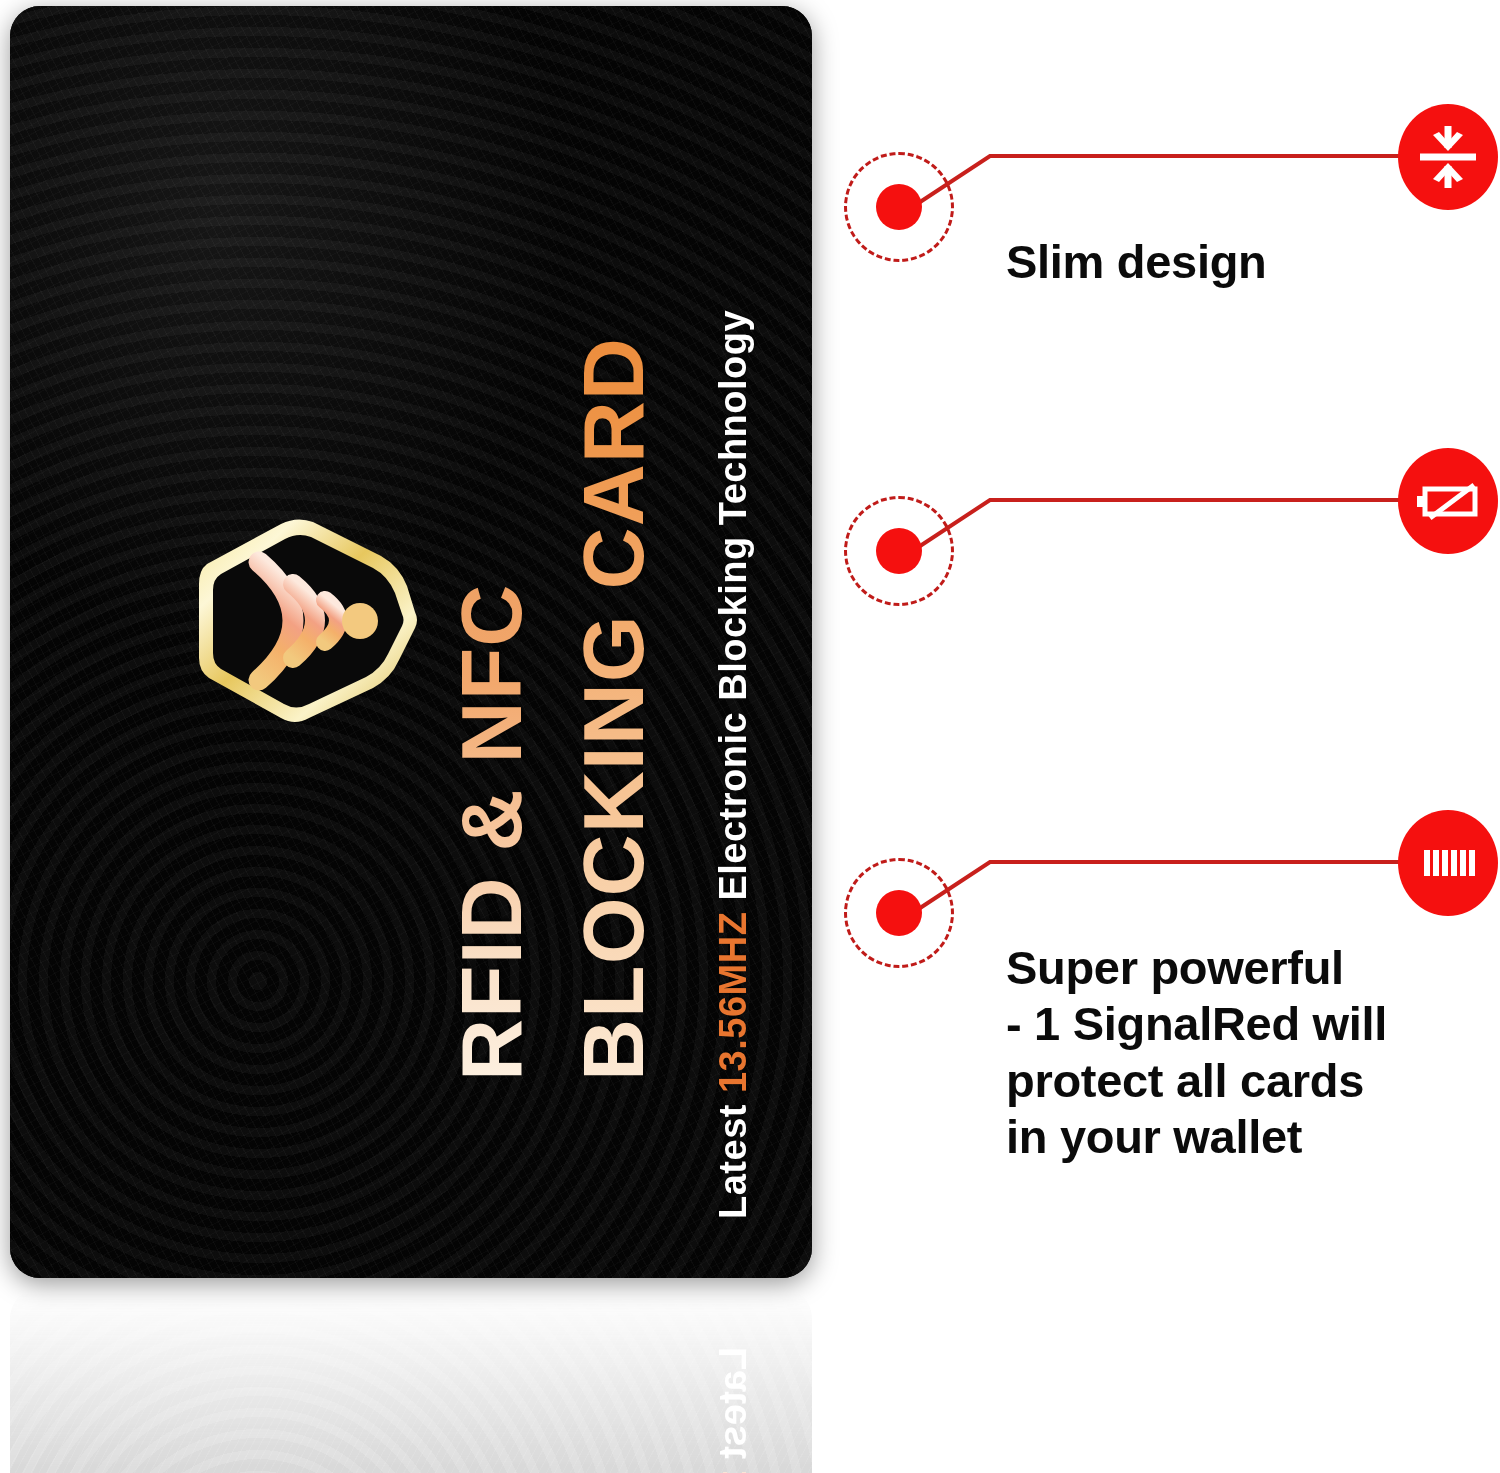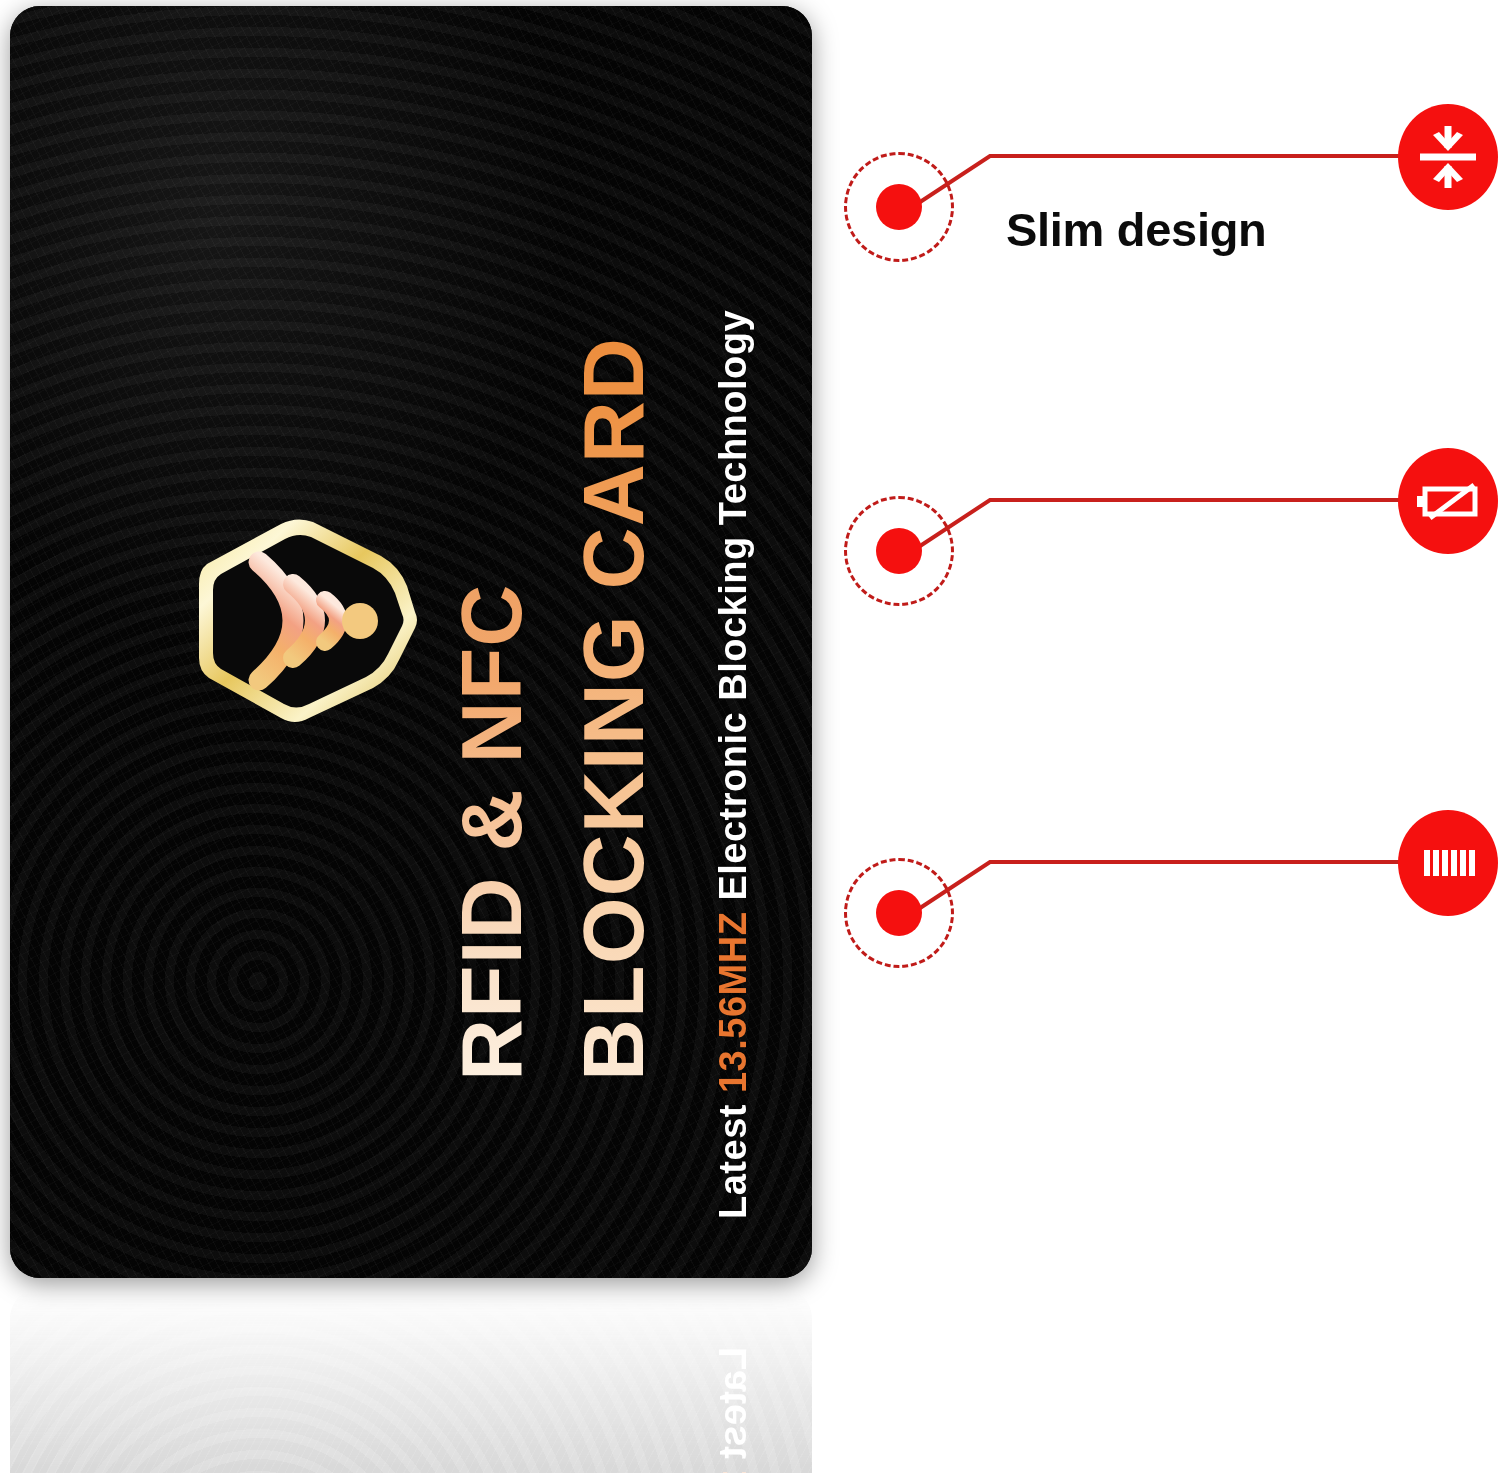--- a/index.html
+++ b/index.html
@@ -146,21 +146,21 @@
     width:100px; height:106px;
     border-radius:50%;
     background:#f5100f;
     display:flex; align-items:center; justify-content:center;
   }
   .ficon svg { width:72px; height:72px; display:block; }
 
   .ftext {
     position:absolute; left:176px;
     font-size:47px; font-weight:bold; color:#0b0b0b;
-    line-height:1.20; letter-spacing:-0.3px;
+    line-height:1.20; letter-spacing:-0.3px;margin-top:32px;
   }
 </style>
 </head>
 <body>
 
 <div id="root">
 
   <div id="card-area">
 
     <div class="card">
@@ -283,16 +283,20 @@
         <svg viewBox="0 0 72 72" xmlns="http://www.w3.org/2000/svg">
           <rect x="12" y="23" width="6" height="26" fill="#fff"></rect>
           <rect x="21" y="23" width="6" height="26" fill="#fff"></rect>
           <rect x="30" y="23" width="6" height="26" fill="#fff"></rect>
           <rect x="39" y="23" width="6" height="26" fill="#fff"></rect>
           <rect x="48" y="23" width="6" height="26" fill="#fff"></rect>
           <rect x="57" y="23" width="6" height="26" fill="#fff"></rect>
         </svg>
       </div>
 
+      <div class="ftext" style="top:118px; white-space:pre-line;">Super powerful
+- 1 SignalRed will
+protect all cards
+in your wallet</div>
     </div>
 
   </div>
 </div>
 
 </body></html>

